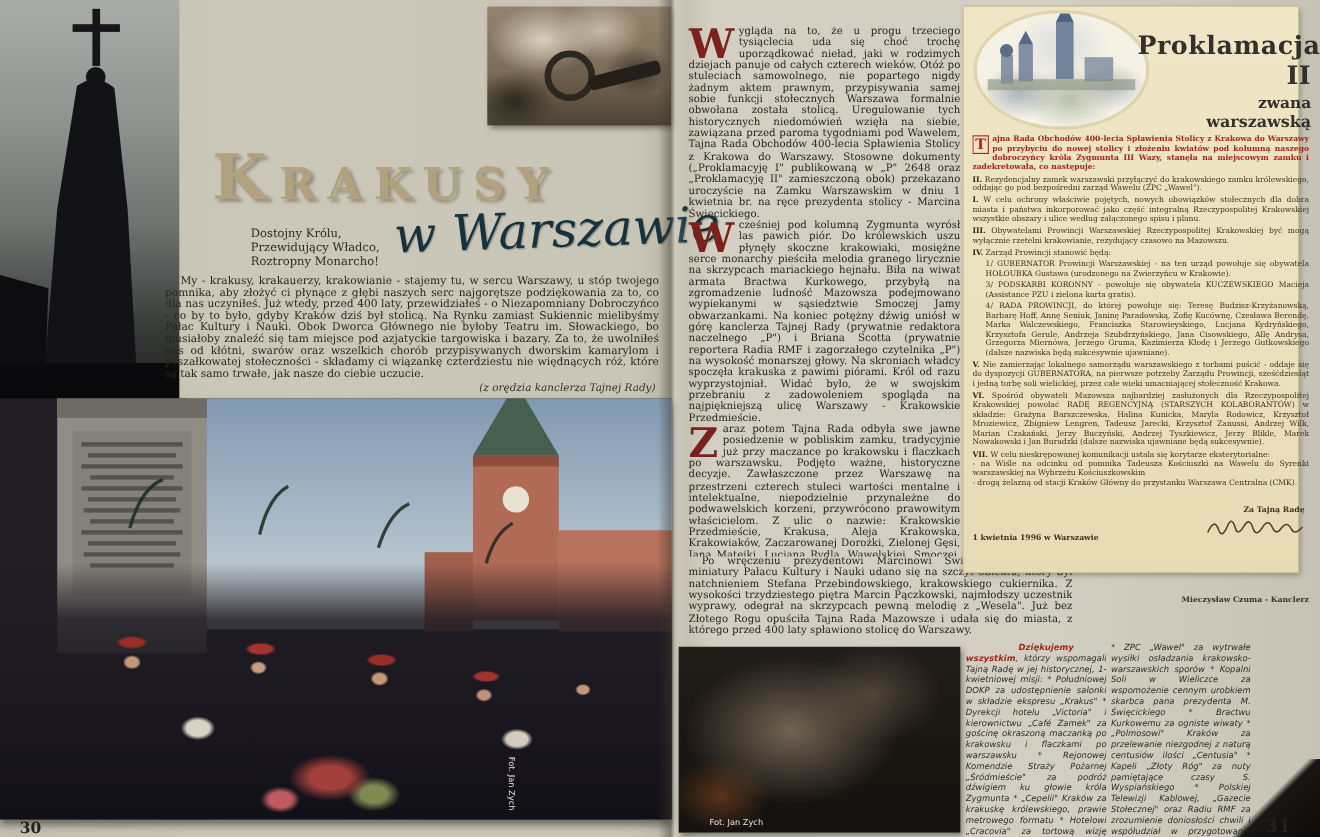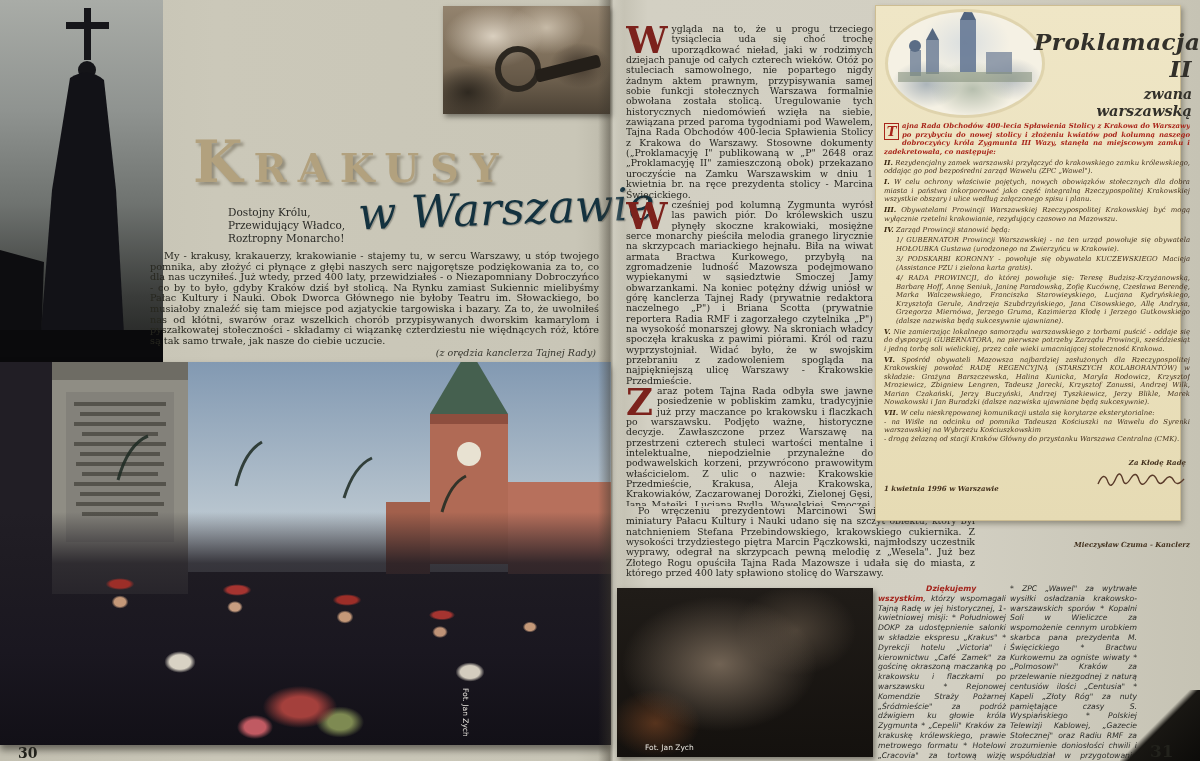--- a/index.html
+++ b/index.html
@@ -97,21 +97,21 @@
   .article-col { left:626px; top:24px; width:247px; height:482px; overflow:hidden;
     font-size:9.3px; line-height:10.35px; color:#262620; text-align:justify; }
   .article-col p { margin:0; }
   .dropcap { float:left; font-weight:bold; color:#7c221c; font-size:37px; line-height:30px; margin:1px 4px 0 0; }
   #article-p4 { left:626px; top:506px; width:349px; height:78px; overflow:hidden;
     font-size:9.3px; line-height:10.35px; color:#262620; text-align:justify; text-indent:12px; }
 
   
   #panel { left:875px; top:5px; width:306px; height:516px;
     background:linear-gradient(180deg,#efe6c6 0%,#ebe1bd 55%,#e6dbb4 100%);
-    border:1px solid #cdbd92; box-shadow:2px 3px 5px rgba(60,55,40,.4);font-style:italic; }
+    border:1px solid #cdbd92; box-shadow:2px 3px 5px rgba(60,55,40,.4); }
   #oval { position:absolute; left:12px; top:6px; width:154px; height:103px; border-radius:50%;
     background:
       radial-gradient(60px 40px at 55% 75%, rgba(120,140,120,.5), rgba(120,140,120,0) 70%),
       radial-gradient(50px 34px at 25% 70%, rgba(110,130,150,.55), rgba(110,130,150,0) 70%),
       radial-gradient(44px 30px at 80% 65%, rgba(125,140,160,.5), rgba(125,140,160,0) 70%),
       radial-gradient(60px 45px at 50% 30%, rgba(200,210,220,.6), rgba(200,210,220,0) 75%),
       #f5f1e4;
     box-shadow:0 0 0 3px rgba(214,200,158,.6); overflow:hidden; }
   #panel-title { position:absolute; left:158px; top:22px; width:158px; text-align:right; color:#32302a; }
   #panel-title .t1 { font-size:23px; font-weight:bold; letter-spacing:.5px; }
@@ -262,21 +262,21 @@
       <div class="p-sub">3/ PODSKARBI KORONNY - powołuje się obywatela KUCZEWSKIEGO Macieja (Assistance PZU i zielona karta gratis).</div>
       <div class="p-sub">4/ RADA PROWINCJI, do której powołuje się: Teresę Budzisz-Krzyżanowską, Barbarę Hoff, Annę Seniuk, Janinę Paradowską, Zofię Kucównę, Czesława Berendę, Marka Walczewskiego, Franciszka Starowieyskiego, Lucjana Kydryńskiego, Krzysztofa Gerule, Andrzeja Szubdrzyńskiego, Jana Cisowskiego, Allę Andrysa, Grzegorza Miernówa, Jerzego Gruma, Kazimierza Kłodę i Jerzego Gutkowskiego (dalsze nazwiska będą sukcesywnie ujawniane).</div>
       <div class="p-item"><b>V.</b> <span>Nie zamierzając lokalnego samorządu warszawskiego z torbami puścić - oddaje się do dyspozycji GUBERNATORA, na pierwsze potrzeby Zarządu Prowincji, sześćdziesiąt i jedną torbę soli wielickiej, przez całe wieki umacniającej stołeczność Krakowa.</span></div>
       <div class="p-item"><b>VI.</b> <span>Spośród obywateli Mazowsza najbardziej zasłużonych dla Rzeczypospolitej Krakowskiej powołać RADĘ REGENCYJNĄ (STARSZYCH KOLABORANTÓW) w składzie: Grażyna Barszczewska, Halina Kunicka, Maryla Rodowicz, Krzysztof Mroziewicz, Zbigniew Lengren, Tadeusz Jarecki, Krzysztof Zanussi, Andrzej Wilk, Marian Czakański, Jerzy Buczyński, Andrzej Tyszkiewicz, Jerzy Blikle, Marek Nowakowski i Jan Buradzki (dalsze nazwiska ujawniane będą sukcesywnie).</span></div>
       <div class="p-item pre"><b>VII.</b> <span class="pre">W celu nieskrępowanej komunikacji ustala się korytarze eksterytorialne:
 - na Wiśle na odcinku od pomnika Tadeusza Kościuszki na Wawelu do Syrenki warszawskiej na Wybrzeżu Kościuszkowskim
 - drogą żelazną od stacji Kraków Główny do przystanku Warszawa Centralna (CMK).</span></div>
 
     </div>
     <div id="panel-foot">
-      <div id="p-za">Za Kłodę Radę</div>
+      <div id="p-za">Za Tajną Radę</div>
       <svg id="p-sig" width="96" height="26" viewBox="0 0 96 26">
         <path d="M4 18 q6 -14 10 -2 q3 8 8 -4 q4 -9 7 2 q2 8 8 -2 q5 -8 8 2 q3 9 9 -1 q5 -8 9 1 q3 7 8 0 q5 -7 9 1 q3 6 10 -2" stroke="#5a3b2a" stroke-width="1.4" fill="none"></path>
       </svg>
       <div id="p-date">1 kwietnia 1996 w Warszawie</div>
       <div id="p-name">Mieczysław Czuma - Kanclerz</div>
     </div>
   </div>
 
   <div class="abs photo" id="mid-photo"></div>
   <div class="abs caption-h" id="cap-right">Fot. Jan Zych</div>

